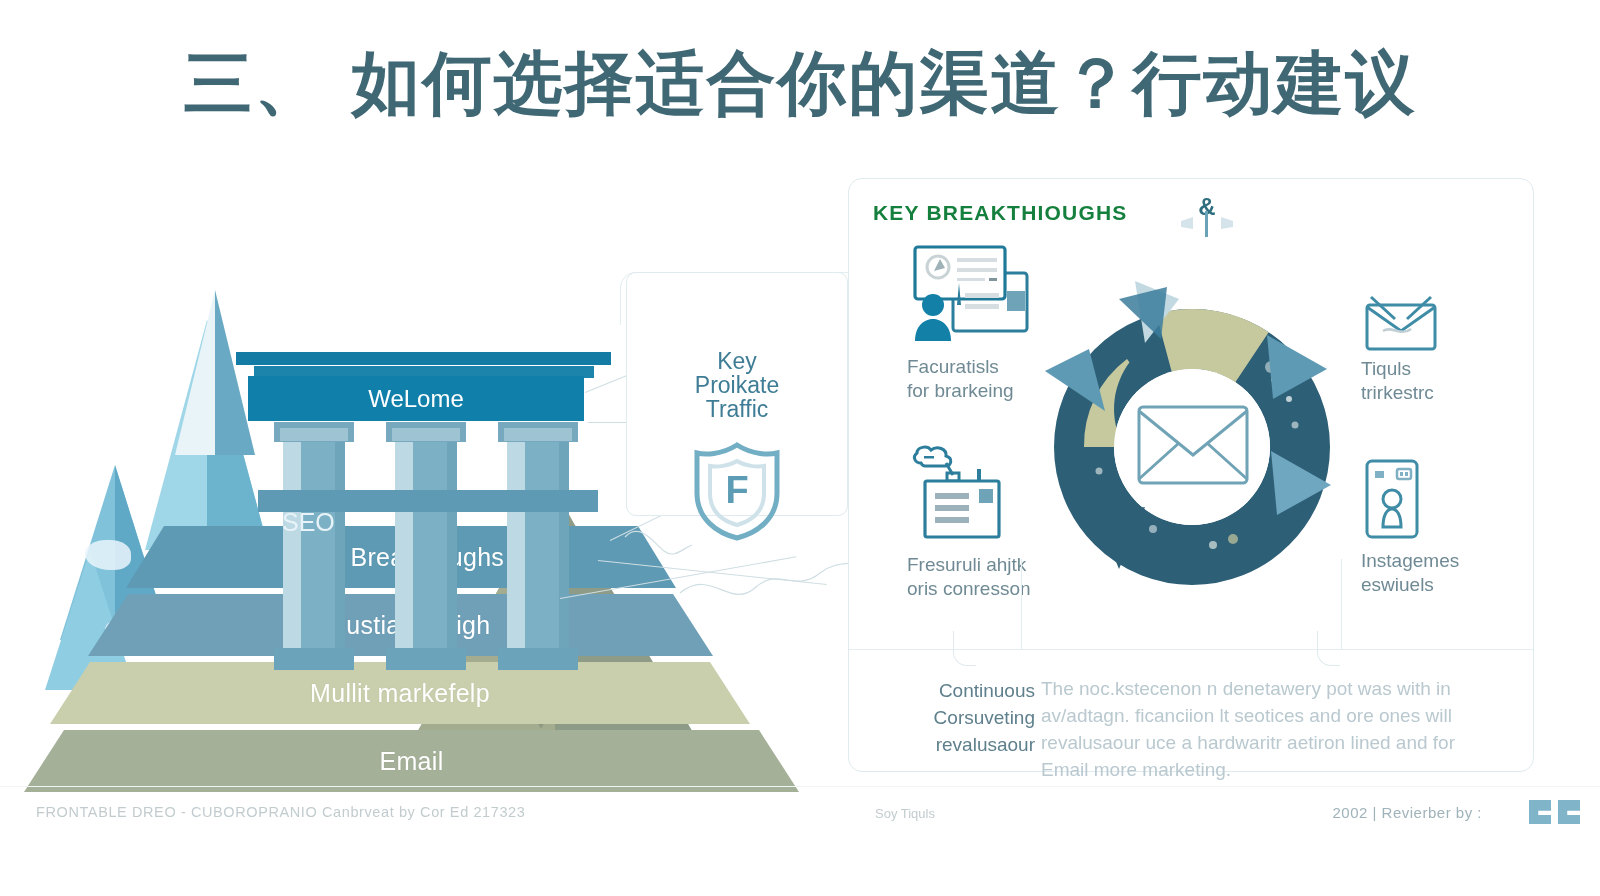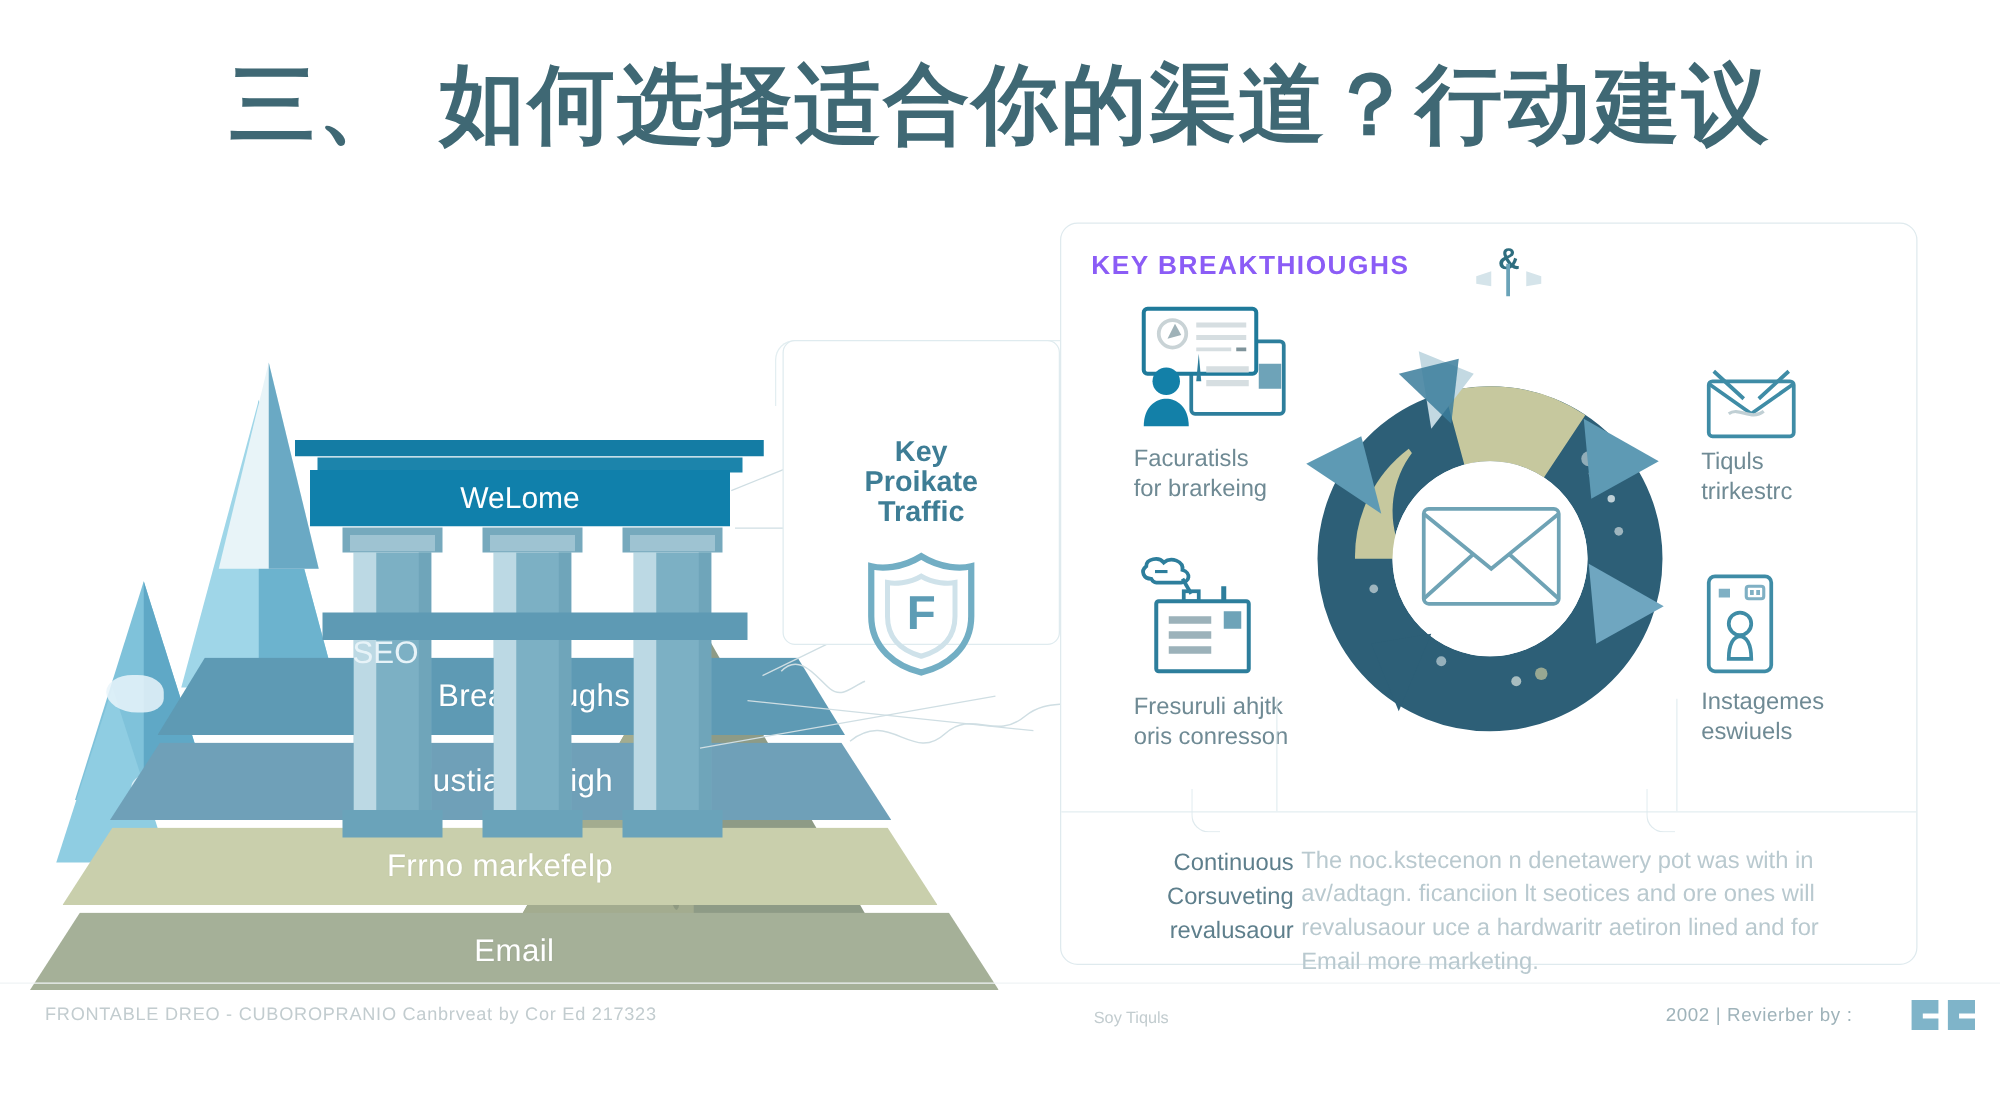--- a/index.html
+++ b/index.html
@@ -90,34 +90,34 @@
   .browser-card{position:absolute;left:626px;top:272px;width:220px;height:242px;
      background:#fff;border:1px solid #dfebef;border-radius:10px;}
   .browser-tab{position:absolute;left:620px;top:272px;width:250px;height:52px;
      background:#fff;border:1px solid #e3eef1;border-radius:16px 16px 0 0;border-bottom:none;}
   .tab-label{position:absolute;left:14px;top:10px;font-size:14px;color:#6d8b96;}
   .dots{position:absolute;left:16px;top:32px;display:flex;align-items:center;gap:5px;}
   .dots i{display:block;height:7px;border-radius:4px;background:#9fc4d2;}
   .dash-row{position:absolute;right:10px;top:14px;display:flex;gap:10px;}
   .dash-row i{display:block;width:12px;height:2px;background:#cddde3;}
   .card-title{position:absolute;left:0;right:0;top:76px;text-align:center;
-     font-size:23px;line-height:24px;font-weight:700;color:#3e7d95;}
+     font-size:23px;line-height:24px;font-weight:400;color:#3e7d95;}
   .shield-wrap{position:absolute;left:0;right:0;top:168px;display:flex;justify-content:center;}
 
   
   .line{position:absolute;background:#cfdee3;height:1px;transform-origin:left center;}
 
   
   .squiggle{position:absolute;}
 
   
   .panel{position:absolute;left:848px;top:178px;width:684px;height:592px;
      background:#fff;border:1px solid #dfeaee;border-radius:14px;}
   .panel-title{position:absolute;left:24px;top:22px;font-size:21px;font-weight:700;
-     letter-spacing:1.2px;color:#8b5cf6;}
+     letter-spacing:1.2px;color:#15803d;}
   .panel-divider{position:absolute;left:0;right:0;top:470px;height:1px;background:#e4eef1;}
   .vdiv{position:absolute;width:1px;background:#e4eef1;}
 
   .feat{position:absolute;width:180px;}
   .feat .ftxt{font-size:19px;line-height:24px;color:#6f8a94;}
   .feat.right .ftxt{text-align:left;}
 
   .ring-wrap{position:absolute;left:178px;top:60px;width:330px;height:400px;}
 
   .bottom-label{position:absolute;left:36px;top:498px;width:150px;
@@ -166,21 +166,21 @@
     <div class="mnt-streak" style="left:560px;top:500px;width:7px;height:30px;transform:rotate(-4deg);"></div>
     <div class="mnt-streak" style="left:520px;top:590px;width:11px;height:40px;"></div>
     <div class="mnt-streak" style="left:400px;top:570px;width:12px;height:32px;transform:rotate(14deg);"></div>
 
     <div class="band" style="left:24px;top:570px;width:775px;height:62px;background:#a5b098;
                 clip-path:polygon(0 100%,775px 100%,735px 0,40px 0);">
       <span>Email</span>
     </div>
     <div class="band" style="left:50px;top:502px;width:700px;height:62px;background:#c9cfac;
                 clip-path:polygon(0 100%,700px 100%,660px 0,40px 0);">
-      <span>Frrno markefelp</span>
+      <span>Mullit markefelp</span>
     </div>
     <div class="band" style="left:88px;top:434px;width:625px;height:62px;background:#6fa0b8;
                 clip-path:polygon(0 100%,625px 100%,585px 0,40px 0);">
       <span>Industial motigh</span>
     </div>
     <div class="band" style="left:126px;top:366px;width:550px;height:62px;background:#5e9ab4;
                 clip-path:polygon(0 100%,550px 100%,512px 0,38px 0);">
       <span>Cay Breathroughs</span>
     </div>
 

